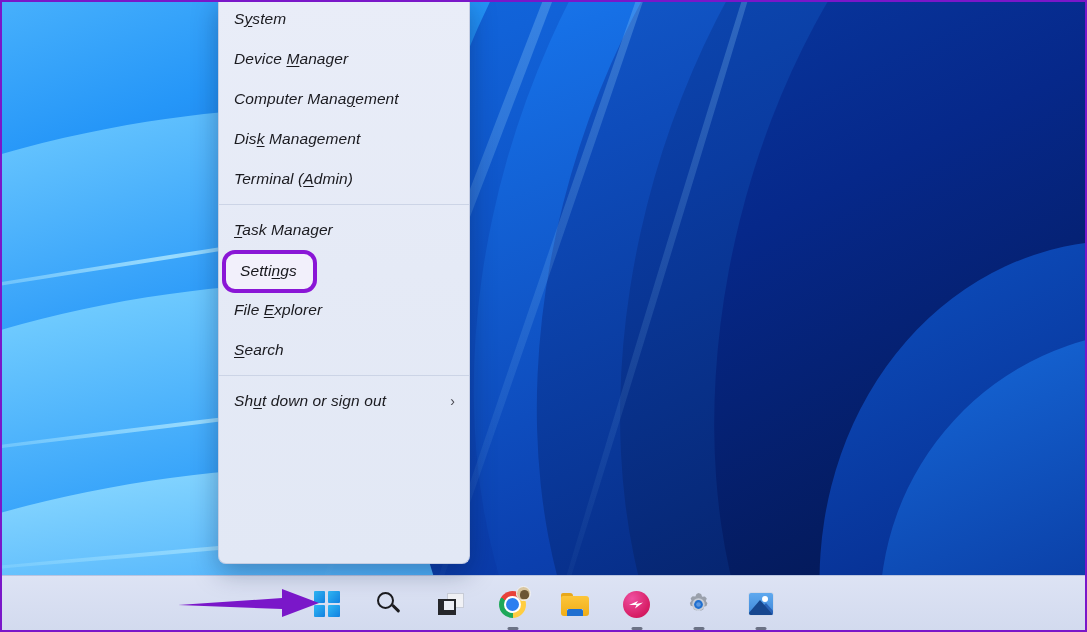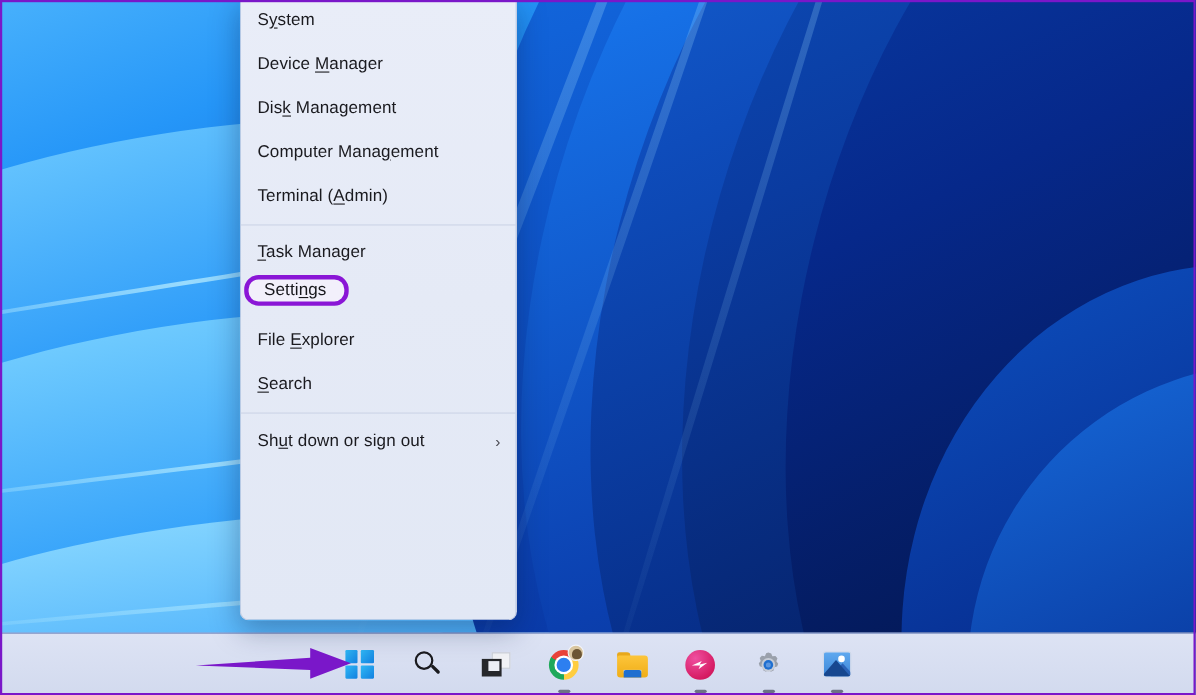--- a/index.html
+++ b/index.html
@@ -173,34 +173,34 @@
     box-shadow:0 8px 26px rgba(10,25,70,.35);
     z-index:30;
     padding-top:0;
   }
   .mi {
     height:40px; display:flex; align-items:center;
     padding:0 14px 0 15px; color:#1a1a1f;
     font-size:15.5px; letter-spacing:.1px;
     position:relative;
   }
-  .mi .lbl { white-space:nowrap; }
+  .mi .lbl { white-space:nowrap;font-style:italic; }
   .mi .lbl u { text-decoration:underline; text-underline-offset:2px; }
   .mi .chev { margin-left:auto; color:#4a4a52; font-size:14px; line-height:1; }
   .sep { height:1px; background:#ccd4e6; margin:5px 0 5px 0; }
 
   
   #mi-settings { }
   #settings-hl {
     position:absolute; left:3px; top:0px;
     border:4px solid #8a16d6; border-radius:13px;
     background:#f2f0fb;
     padding:1px 16px 2px 14px;
     display:inline-flex; align-items:center;
-    height:28px;
+    height:43px;
   }
   #settings-hl .lbl { font-size:15.5px; color:#17171c; }
 
   
   #arrow { position:absolute; left:178px; top:586px; width:142px; height:34px; z-index:45; }
 </style>
 </head>
 <body>
 
 <div id="wallpaper">
@@ -231,24 +231,24 @@
 
 <div id="winx">
 
   <div class="mi">
     <span class="lbl">S<u>y</u>stem</span>
   </div>
   <div class="mi">
     <span class="lbl">Device <u>M</u>anager</span>
   </div>
   <div class="mi">
+    <span class="lbl">Computer Mana<u>g</u>ement</span>
+  </div>
+  <div class="mi">
     <span class="lbl">Dis<u>k</u> Management</span>
-  </div>
-  <div class="mi">
-    <span class="lbl">Computer Mana<u>g</u>ement</span>
   </div>
   <div class="mi">
     <span class="lbl">Terminal (<u>A</u>dmin)</span>
   </div>
 
   <div class="sep"></div>
 
   <div class="mi">
     <span class="lbl"><u>T</u>ask Manager</span>
   </div>

